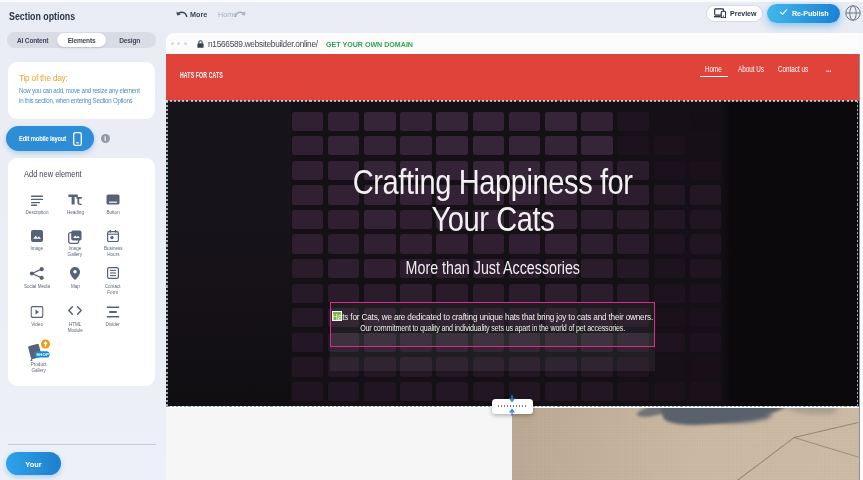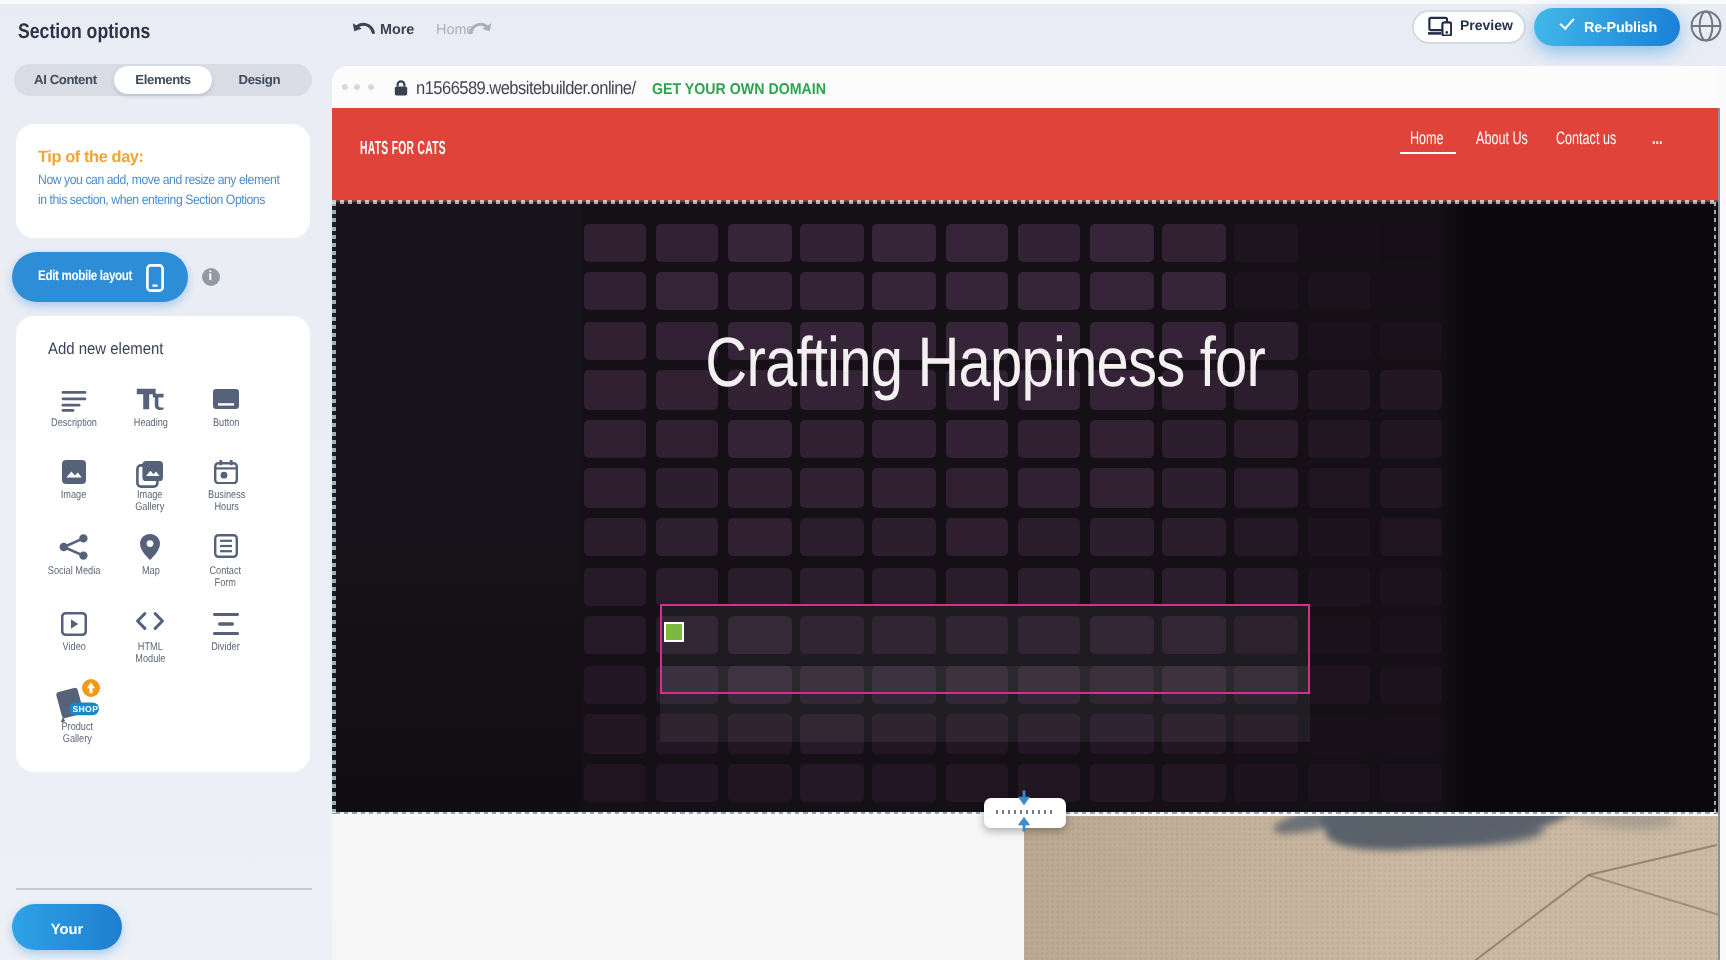--- a/index.html
+++ b/index.html
@@ -5,21 +5,21 @@
 html,body{width:863px;height:480px;overflow:hidden}
 body{font-family:"Liberation Sans",sans-serif;position:relative;background:linear-gradient(180deg,#e9ecf4,#edf0f6)}
 .abs{position:absolute}
 .sx{display:inline-block;white-space:nowrap;transform-origin:0 50%}
 #title{left:9px;top:10px;font-size:10.5px;font-weight:bold;color:#2b3447}
 #title .sx{transform:scaleX(.84)}
 #tabs{left:7px;top:31.5px;width:149px;height:16.5px;background:#d9dce4;border-radius:9px}
 #tabs .t{position:absolute;top:0;height:16.5px;line-height:17px;font-size:6.6px;font-weight:bold;color:#3f4a5d;text-align:center;letter-spacing:-0.2px}
 #tabpill{position:absolute;left:50px;top:1.2px;width:49px;height:14px;background:#fff;border-radius:7px;box-shadow:0 1px 2px rgba(40,60,90,.18)}
 #tipcard{left:8px;top:62px;width:147px;height:57px;background:#fff;border-radius:9px}
-#tiphead{left:19px;top:73.5px;font-size:8.2px;font-weight:bold;color:#f0a432;letter-spacing:-0.2px}
+#tiphead{left:19px;top:73.5px;font-size:8.2px;font-weight:normal;color:#f0a432;letter-spacing:-0.2px}
 #tiptext{left:19px;top:86px;font-size:6.8px;line-height:10.2px;color:#4c8dcb;letter-spacing:-0.25px}
 #tiptext .sx{transform:scaleX(.9);transform-origin:0 0}
 #editbtn{left:6px;top:126px;width:87.5px;height:25px;border-radius:13px;background:#2e8dd7;box-shadow:0 2px 5px rgba(46,141,215,.35)}
 #editbtn span{position:absolute;left:13px;top:8.5px;font-size:7px;font-weight:bold;color:#fff;letter-spacing:-0.2px;white-space:nowrap;transform:scaleX(.83);transform-origin:0 0}
 #editbtn .ph{position:absolute;left:67px;top:5.5px}
 #info{left:100.5px;top:134px;width:9.4px;height:9.4px;border-radius:50%;background:#939aa6;color:#fff;font-size:6.5px;font-weight:bold;text-align:center;line-height:9.6px}
 #addcard{left:8px;top:158px;width:147px;height:228px;background:#fff;border-radius:9px}
 #addtitle{left:24px;top:169px;font-size:8.3px;color:#3c4557}
 #addtitle .sx{transform:scaleX(.9);transform-origin:0 0}
 .cell{position:absolute;width:0}
@@ -455,23 +455,26 @@
     <div class="gb" style="left:234.1px;top:281.4px;background:rgb(37,24,38)"></div>
     <div class="gb" style="left:270.3px;top:281.4px;background:rgb(36,23,37)"></div>
     <div class="gb" style="left:306.5px;top:281.4px;background:rgb(33,22,34)"></div>
     <div class="gb" style="left:342.7px;top:281.4px;background:rgb(34,22,35)"></div>
     <div class="gb" style="left:378.9px;top:281.4px;background:rgb(34,22,35)"></div>
     <div class="gb" style="left:415.1px;top:281.4px;background:rgb(33,22,34)"></div>
     <div class="gb" style="left:451.3px;top:281.4px;background:rgb(29,19,29)"></div>
     <div class="gb" style="left:487.5px;top:281.4px;background:rgb(27,18,28)"></div>
     <div class="gb" style="left:523.7px;top:281.4px;background:rgb(27,17,27)"></div>
   <div id="h1a"><span class="sx">Crafting Happiness for</span></div>
+  <div id="h1b"><span class="sx">Your Cats</span></div>
+  <div id="h2"><span class="sx">More than Just Accessories</span></div>
   <div id="band"></div>
   <div id="pinkbox"></div>
   <div id="ghandle"></div>
+  <div id="ptext"><span class="l1">Hats for Cats, we are dedicated to crafting unique hats that bring joy to cats and their owners.</span><br><span class="l2">Our commitment to quality and individuality sets us apart in the world of pet accessories.</span></div>
 </div>
 <div class="abs" id="belowwhite"></div>
 <div class="abs" id="photo">
     <div style="position:absolute;left:150px;top:-20px;width:132px;height:34px;background:#59616b;border-radius:40% 60% 55% 45%;filter:blur(1.8px);transform:rotate(-7deg)"></div>
     <div style="position:absolute;left:196px;top:2px;width:64px;height:13px;background:rgba(89,97,107,.9);border-radius:50%;filter:blur(2px);transform:rotate(-3deg)"></div>
     <div style="position:absolute;left:124px;top:-5px;width:52px;height:11px;background:rgba(89,97,107,.8);border-radius:50%;filter:blur(1.8px);transform:rotate(-14deg)"></div>
     <div style="position:absolute;left:148px;top:1px;width:34px;height:8px;background:rgba(89,97,107,.65);border-radius:50%;filter:blur(1.6px);transform:rotate(10deg)"></div>
     <div style="position:absolute;left:274px;top:-5px;width:52px;height:11px;background:rgba(112,114,114,.4);border-radius:50%;filter:blur(2.6px);transform:rotate(4deg)"></div>
     <div style="position:absolute;left:225px;top:71.5px;width:71.4px;height:1.1px;background:rgba(118,98,82,.6);transform:rotate(-37deg);transform-origin:0 0"></div>
     <div style="position:absolute;left:282px;top:28.8px;width:66.2px;height:1.1px;background:rgba(118,98,82,.6);transform:rotate(-13.1deg);transform-origin:0 0"></div>

